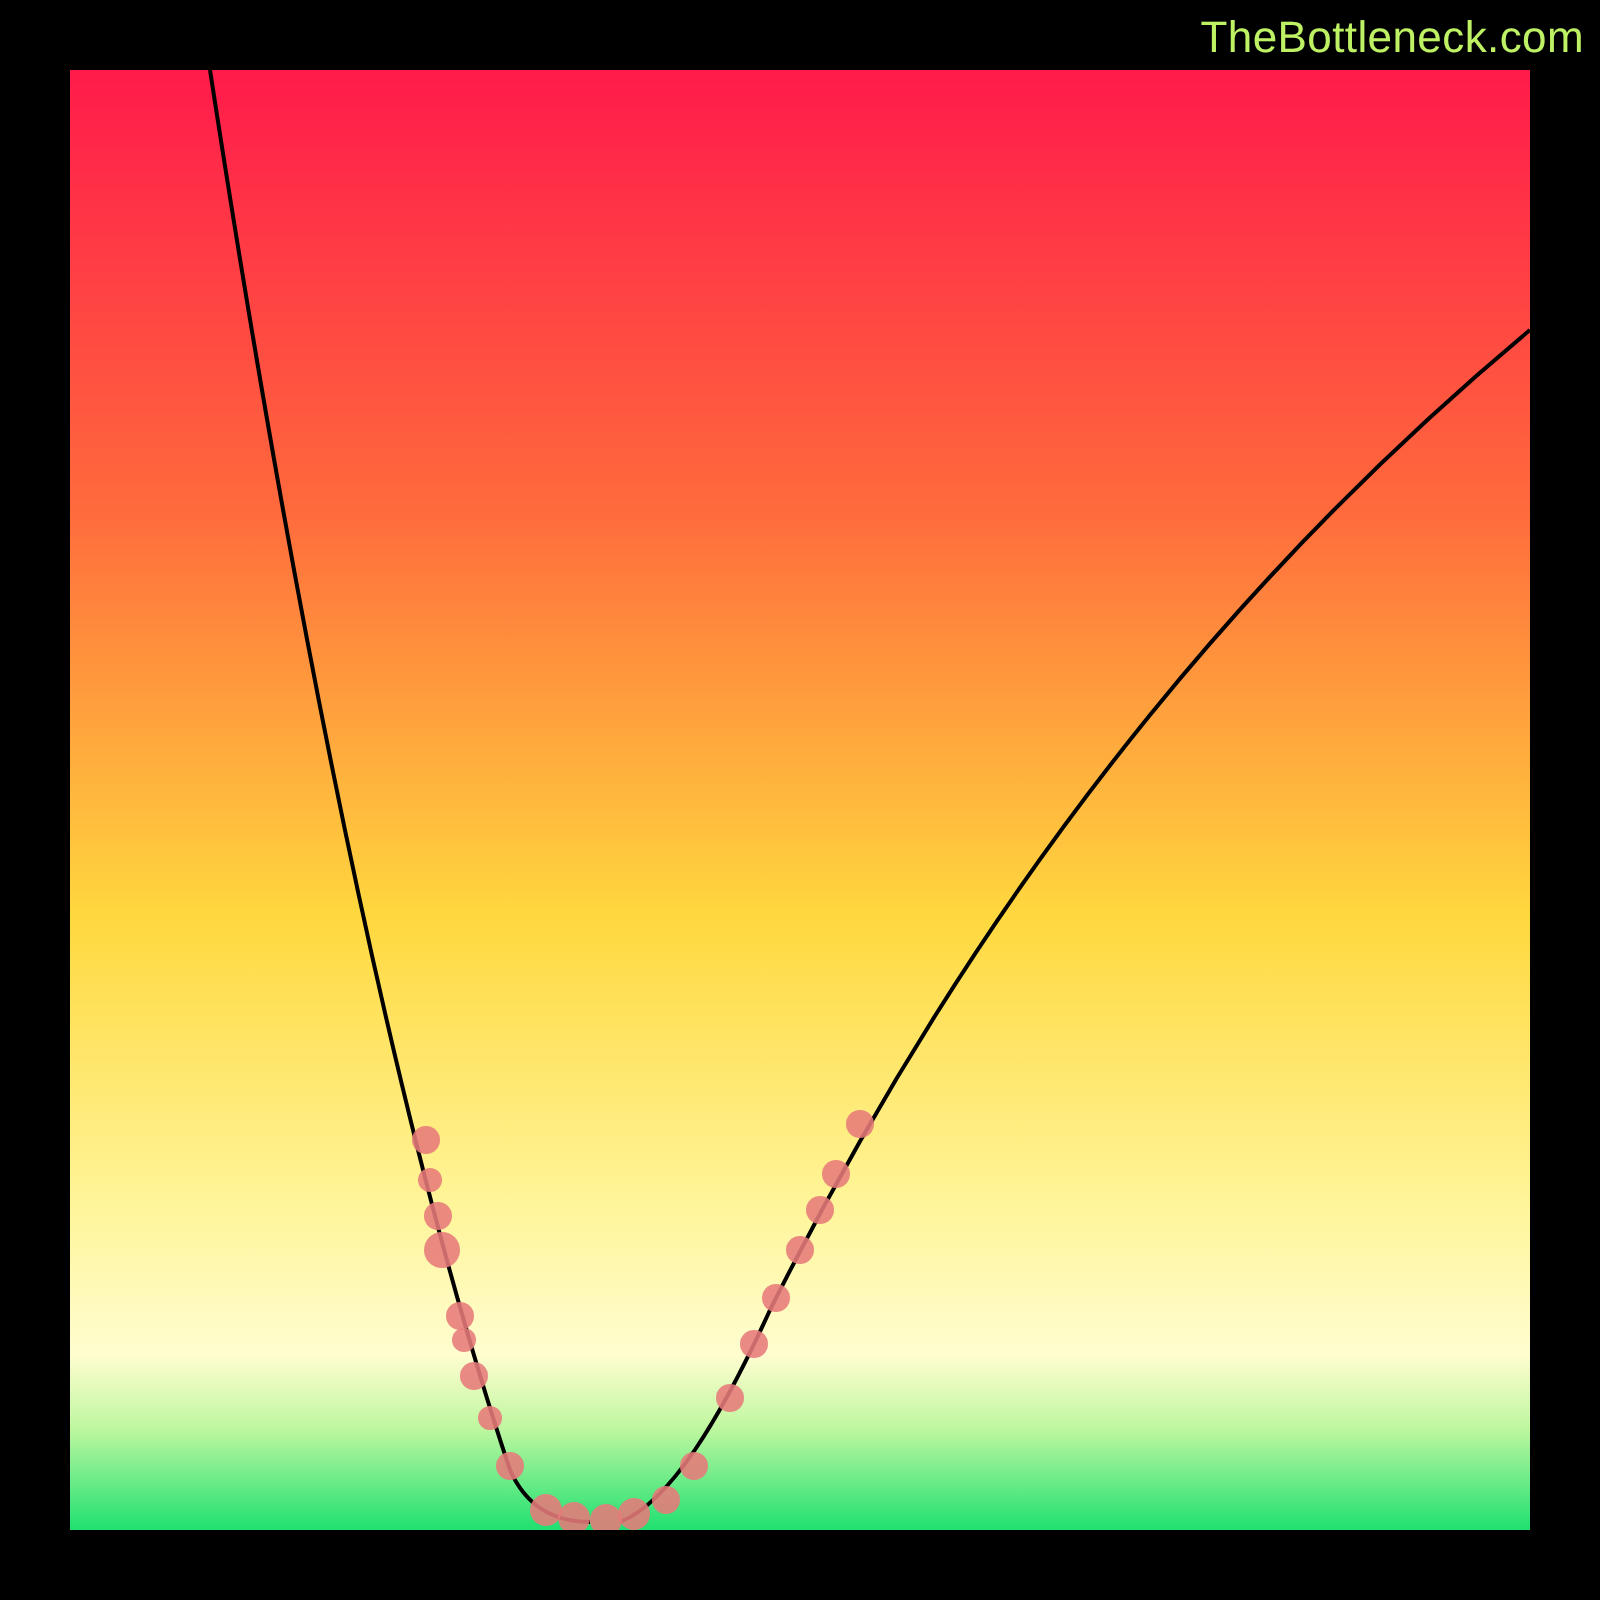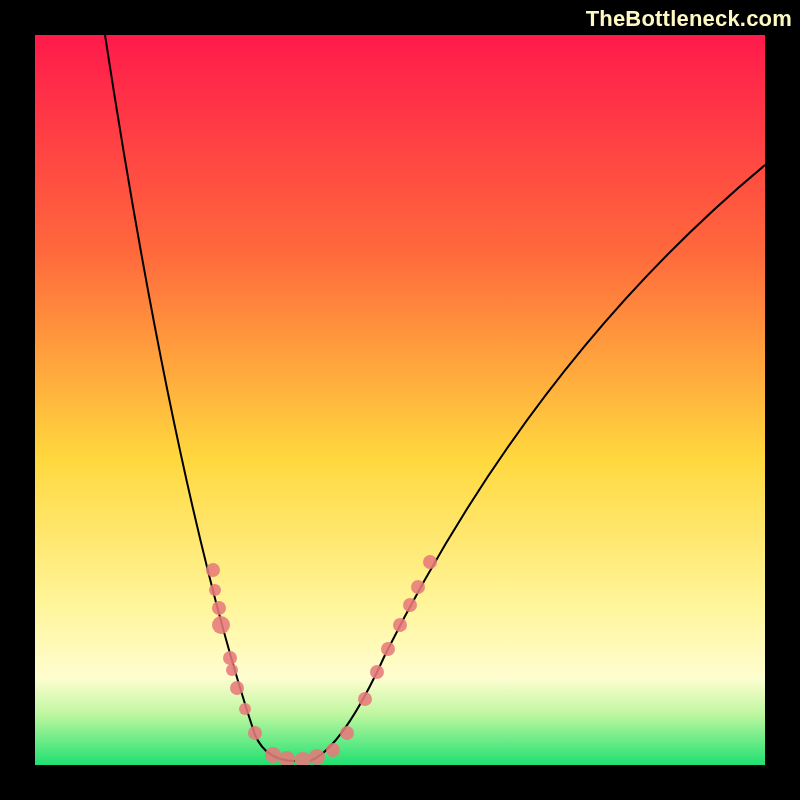--- a/index.html
+++ b/index.html
@@ -33,23 +33,23 @@
       #fff59a 78%,
       #fffdd0 88%,
       #bff7a0 93%,
       #1fe071 100%
     );
   }
   .watermark {
     position: absolute;
     top: 6px;
     right: 8px;
-    color: #fef9c3;
+    color: #bef264;
     font-size: 22px;
-    font-weight: 700;
+    font-weight: 400;
     letter-spacing: 0.2px;
     z-index: 5;
   }
   svg.curve {
     position: absolute;
     left: 0;
     top: 0;
     width: 730px;
     height: 730px;
   }

